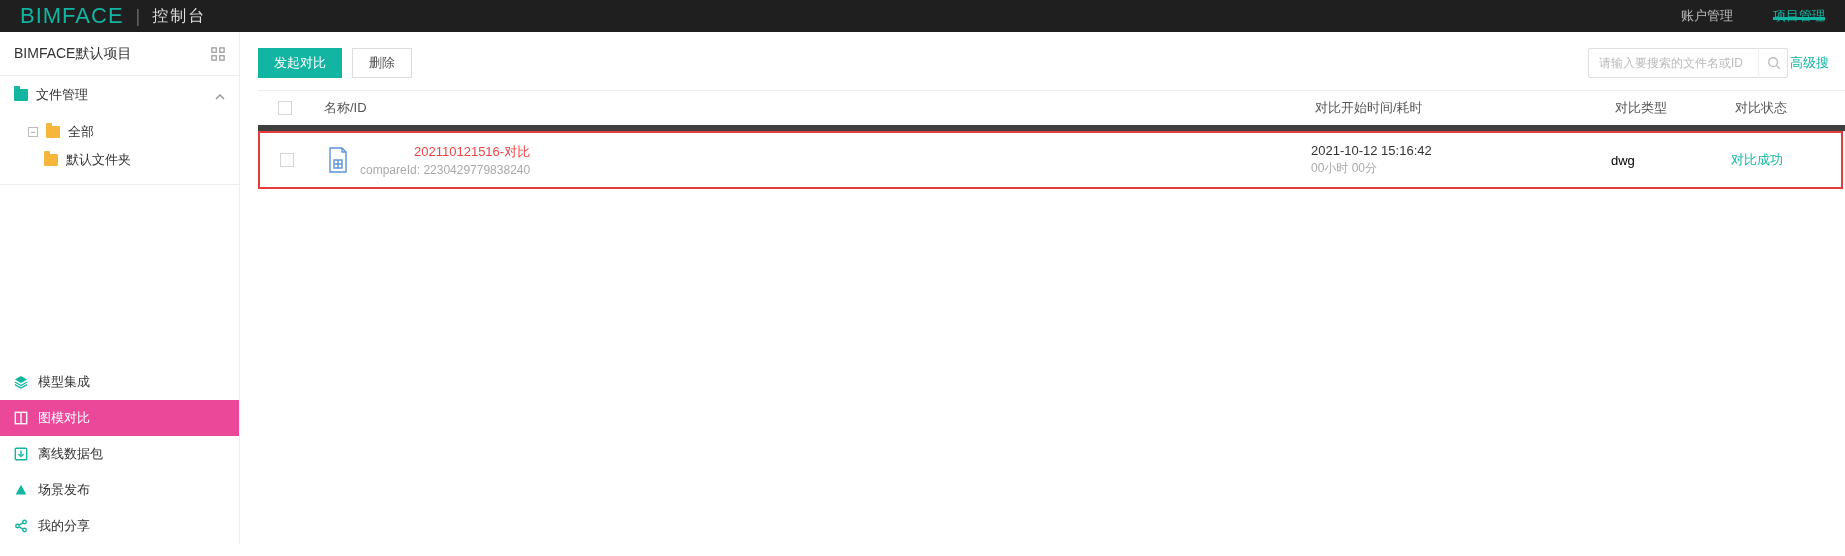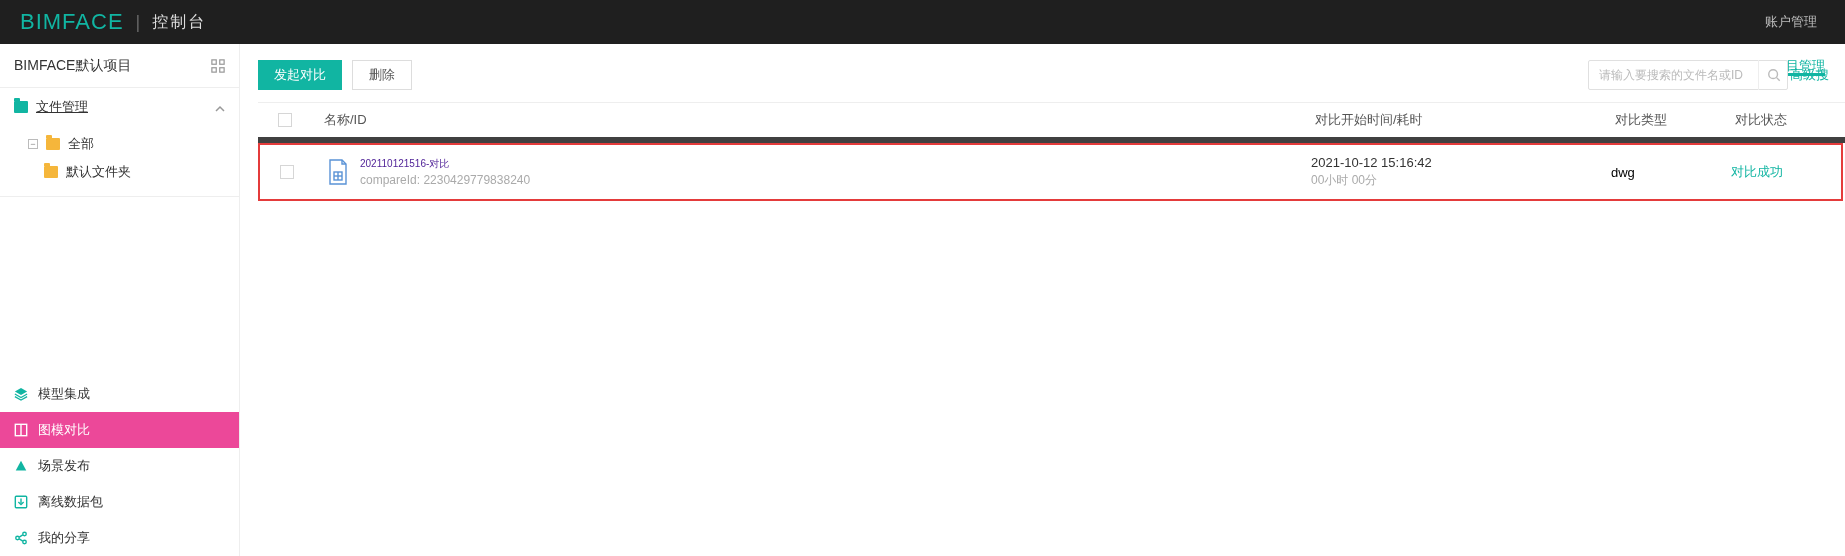--- a/index.html
+++ b/index.html
@@ -1,38 +1,38 @@
 <!DOCTYPE html>
 <html><head>
   <meta charset="utf-8">
   <style>
     * { margin: 0; padding: 0; box-sizing: border-box; }
     body { font-family: "Microsoft YaHei", "PingFang SC", Arial, sans-serif; font-size: 13px; color: #333; background: #fff; }
 
     
-    .topbar { height: 44px; background: #1f1f1f; display: flex; align-items: center; padding: 12px 20px; justify-content: space-between; }
+    .topbar { height: 32px; background: #1f1f1f; display: flex; align-items: center; padding: 12px 20px; justify-content: space-between; }
     .topbar-left { display: flex; align-items: center; gap: 6px; }
     .logo-text { font-family: "Arial", sans-serif; font-size: 22px; font-weight: 400; color: #11b5a2; letter-spacing: 1px; }
     .logo-divider { color: #666; margin: 0 6px; font-size: 18px; }
     .logo-suffix { color: #ddd; font-size: 16px; letter-spacing: 2px; }
-    .topbar-right { display: flex; gap: 24px; align-items: center; height: 100%; flex-direction: column; }
+    .topbar-right { display: flex; gap: 24px; align-items: center; height: 100%; }
     .topbar-link { color: #bbb; font-size: 13px; cursor: pointer; height: 100%; display: flex; align-items: center; border-bottom: 3px solid transparent; padding-top: 3px; }
     .topbar-link.active { color: #11b5a2; border-bottom-color: #11b5a2; margin-left: 16px; }
 
     
     .layout { display: flex; height: calc(556px - 44px); }
 
     
     .sidebar { width: 240px; background: #fff; border-right: 1px solid #eee; display: flex; flex-direction: column; }
     .project-header { height: 44px; display: flex; align-items: center; justify-content: space-between; padding: 0 14px; border-bottom: 1px solid #eee; }
     .project-title { font-size: 14px; color: #333; }
     .grid-icon { width: 14px; height: 14px; color: #999; }
 
     .tree-section { border-bottom: 1px solid #eee; }
-    .tree-header { height: 38px; display: flex; align-items: center; justify-content: space-between; padding: 0 14px; cursor: pointer; text-decoration: underline; }
+    .tree-header { height: 38px; display: flex; align-items: center; justify-content: space-between; padding: 0 14px; cursor: pointer; }
     .tree-header-left { display: flex; align-items: center; gap: 8px; }
     .folder-solid { width: 14px; height: 12px; background: #11b5a2; border-radius: 1px; position: relative; }
     .folder-solid::before { content: ""; position: absolute; top: -3px; left: 0; width: 6px; height: 3px; background: #11b5a2; border-radius: 1px 1px 0 0; }
     .tree-label { font-size: 13px; color: #333; }
     .chevron { width: 10px; height: 10px; color: #999; }
 
     .tree-children { padding: 4px 0 10px 0; }
     .tree-item { height: 28px; display: flex; align-items: center; padding-left: 28px; gap: 8px; cursor: pointer; font-size: 13px; color: #333; }
     .tree-item.indent2 { padding-left: 44px; }
     .tree-toggle { width: 10px; height: 10px; border: 1px solid #bbb; display: inline-flex; align-items: center; justify-content: center; font-size: 9px; color: #888; line-height: 1; }
@@ -70,21 +70,21 @@
     .col-time { width: 300px; }
     .col-type { width: 120px; }
     .col-status { width: 110px; text-align: left; padding-right: 24px; }
     .th { font-size: 13px; color: #555; }
 
     .table-body {}
     .table-row { display: flex; align-items: center; padding: 10px 0; border: 2px solid #e43b3b; margin-right: 2px; }
     .row-icon { width: 24px; height: 28px; margin-right: 10px; }
     .row-name-wrap { display: flex; align-items: center; }
     .row-name-text { display: flex; flex-direction: column; gap: 2px; }
-    .row-title { font-size: 10px; color: #4c1d95; }
+    .row-title { font-size: 13px; color: #ef4444; text-align: right; }
     .row-sub { font-size: 12px; color: #aaa; }
     .row-time-main { font-size: 13px; color: #333; }
     .row-time-sub { font-size: 12px; color: #aaa; margin-top: 2px; }
     .row-type { font-size: 13px; color: #000000; }
     .row-status { font-size: 13px; color: #11b5a2; }
 
   </style>
 </head>
 <body>
 
@@ -156,35 +156,35 @@
       <span class="nav-icon">
         <svg viewBox="0 0 16 16" width="14" height="14" fill="none" stroke="currentColor" stroke-width="1.6">
             <rect x="1.5" y="1.5" width="13" height="13"></rect>
             <line x1="8" y1="1.5" x2="8" y2="14.5"></line>
           </svg>
       </span>
       <span>图模对比</span>
     </div>
     <div class="nav-item">
       <span class="nav-icon">
-        <svg viewBox="0 0 16 16" width="14" height="14" fill="currentColor">
-            <polygon points="8,2 14,13 2,13"></polygon>
-          </svg>
-      </span>
-      <span>场景发布</span>
-    </div>
-    <div class="nav-item">
-      <span class="nav-icon">
         <svg viewBox="0 0 16 16" width="14" height="14" fill="none" stroke="currentColor" stroke-width="1.6">
             <rect x="1.5" y="1.5" width="13" height="13" rx="1"></rect>
             <line x1="8" y1="4" x2="8" y2="10"></line>
             <polyline points="5,8 8,11 11,8"></polyline>
           </svg>
       </span>
       <span>离线数据包</span>
+    </div>
+    <div class="nav-item">
+      <span class="nav-icon">
+        <svg viewBox="0 0 16 16" width="14" height="14" fill="currentColor">
+            <polygon points="8,2 14,13 2,13"></polygon>
+          </svg>
+      </span>
+      <span>场景发布</span>
     </div>
     <div class="nav-item">
       <span class="nav-icon">
         <svg viewBox="0 0 16 16" width="14" height="14" fill="none" stroke="currentColor" stroke-width="1.6">
             <circle cx="12" cy="3.5" r="2"></circle>
             <circle cx="4" cy="8" r="2"></circle>
             <circle cx="12" cy="12.5" r="2"></circle>
             <line x1="6" y1="7" x2="10" y2="4.5"></line>
             <line x1="6" y1="9" x2="10" y2="11.5"></line>
           </svg>

